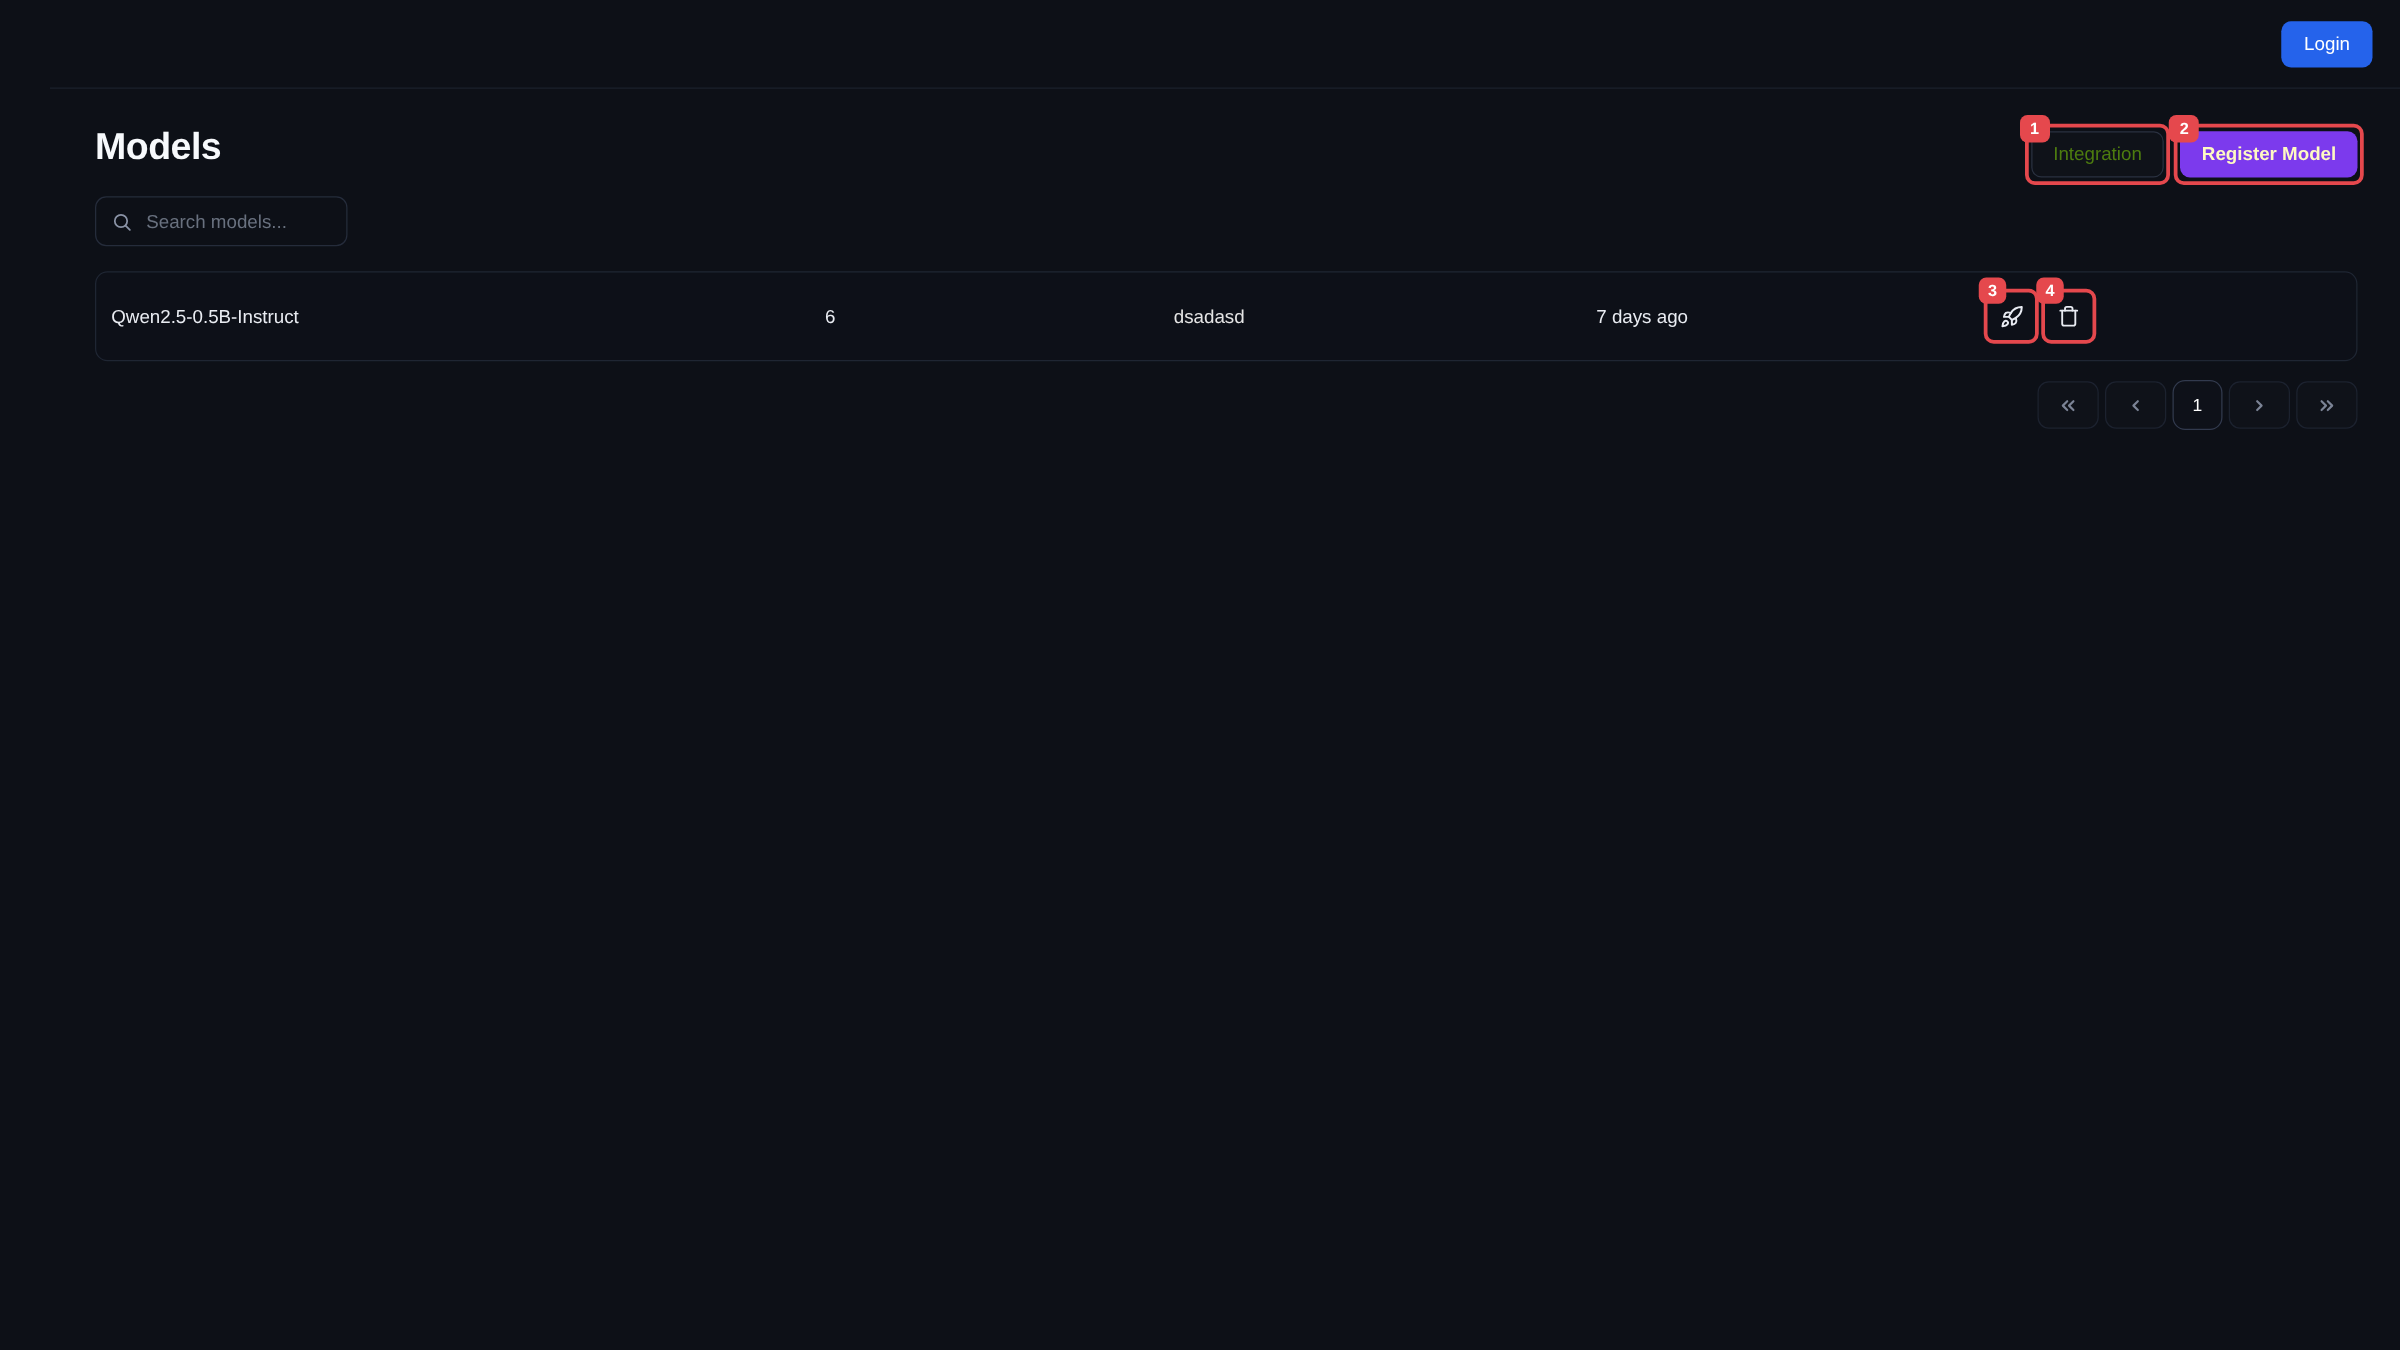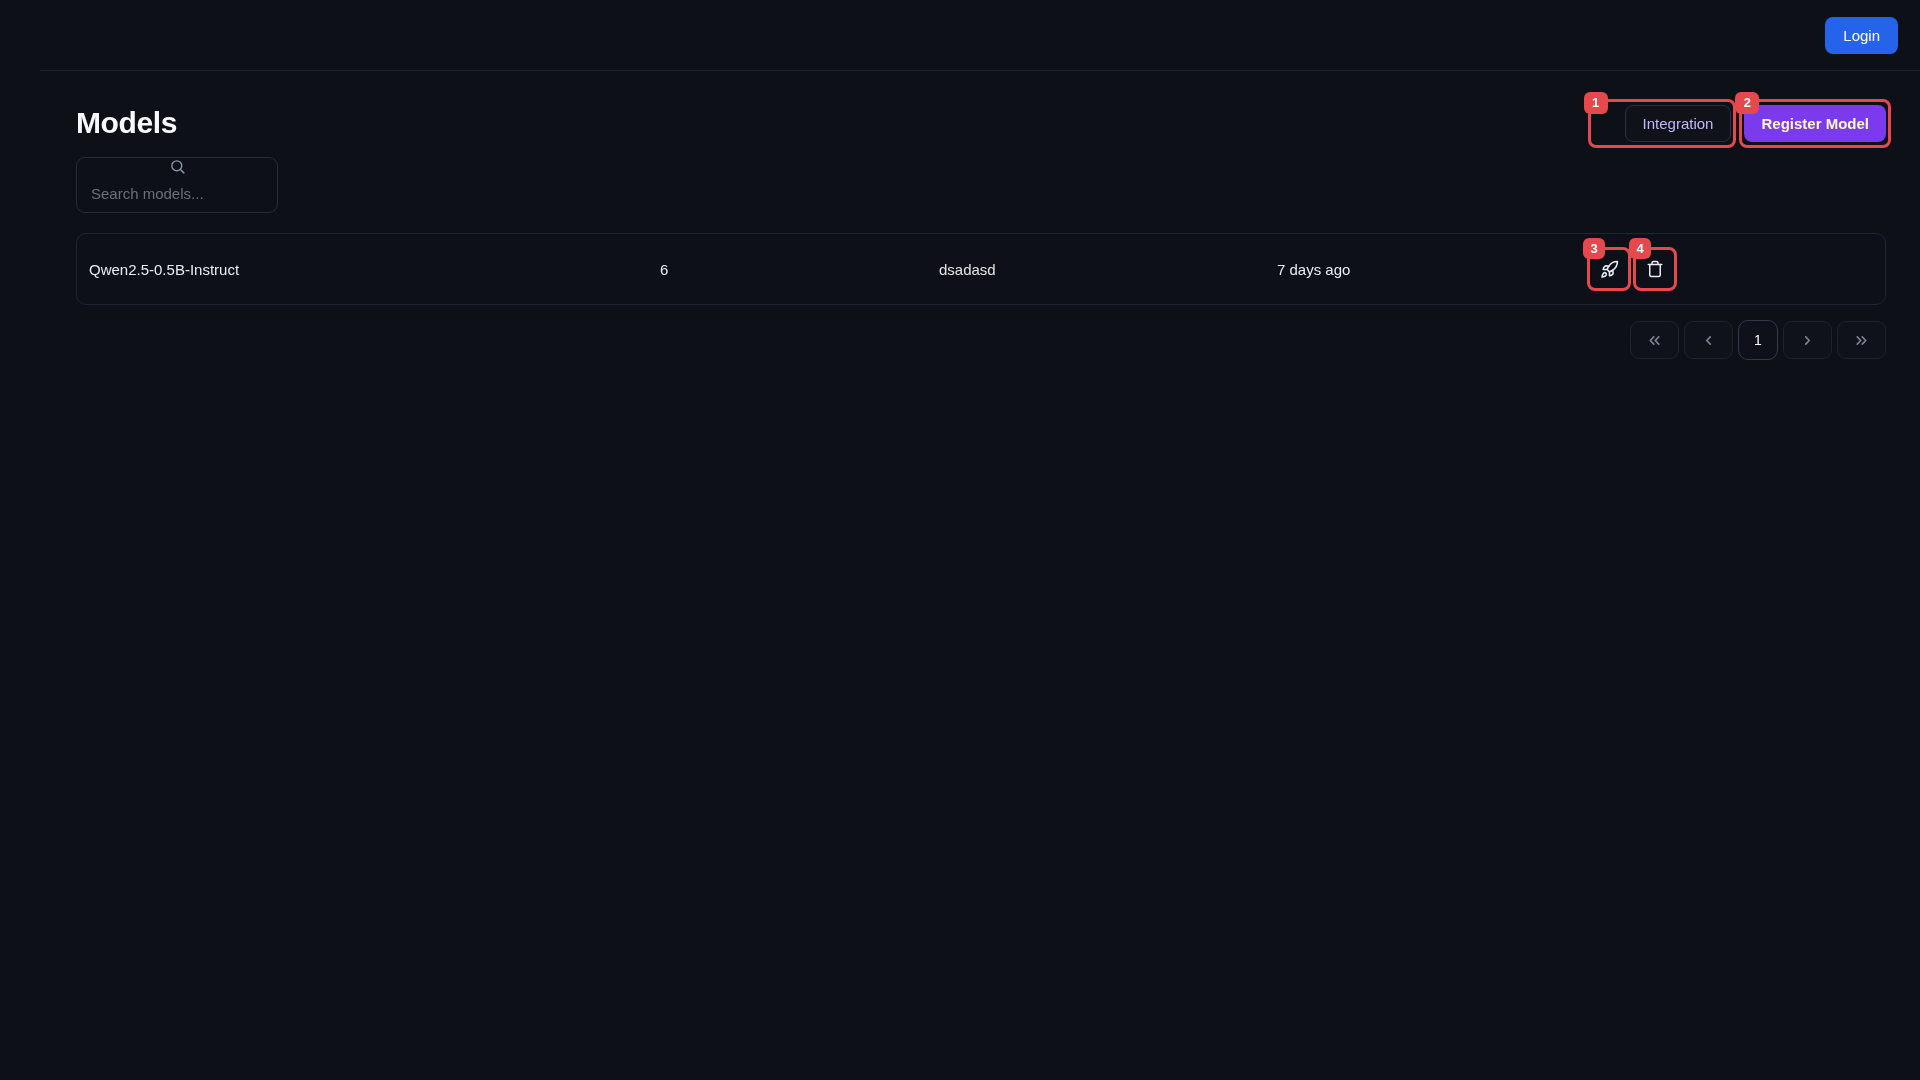--- a/index.html
+++ b/index.html
@@ -21,27 +21,27 @@
     padding: 0 22px;
   }
   .btn {
     font-family: "Liberation Sans", sans-serif;
     font-size: 15px; line-height: 1;
     border: none; cursor: pointer;
   }
   .btn-blue { background: #2563eb; color: #fff; padding: 11px 18px; border-radius: 8px; }
   
   .content { padding: 30px 34px 0 36px; }
-  .page-header { display: flex; align-items: center; justify-content: space-between; height: 44px; }
+  .page-header { display: flex; justify-content: space-between; height: 44px; }
   h1 { margin: 0; font-size: 30px; font-weight: 700; letter-spacing: -0.4px; color: #f7f9fc; }
   .header-actions { display: flex; align-items: center; gap: 13px; }
   .btn-ghost {
-    background: #0f1219; color: #c4b5fd;
+    background: #0f1219; color: #4d7c0f;
     border: 1px solid #2a3140;
-    padding: 10px 17px; border-radius: 8px; margin-left: 32px;
+    padding: 10px 17px; border-radius: 8px;
   }
   .btn-purple { background: #7c3aed; color: #fef9c3; padding: 11px 17px; border-radius: 8px; font-weight: bold; }
   
   .ann { position: relative; display: inline-flex; }
   .ann-box {
     position: absolute; inset: -6px -5px;
     border: 3px solid #e5484d; border-radius: 8px;
     pointer-events: none; z-index: 4;
   }
   .ann-badge {
@@ -50,26 +50,25 @@
     background: #e5484d; color: #fff;
     font-size: 13px; font-weight: 700;
     display: flex; align-items: center; justify-content: center;
     border-radius: 6px; z-index: 5;
   }
   .ann-sm .ann-box { inset: -4px; border-radius: 8px; }
   .ann-sm .ann-badge { top: -13px; left: -8px; min-width: 22px; height: 21px; }
   
   .search-wrap {
     margin-top: 12px;
-    width: 202px; height: 56px;
+    width: 202px; height: 40px;
     border: 1px solid #252c3b; border-radius: 9px;
     background: #0d1017;
     display: flex; align-items: center; gap: 9px;
     padding: 0 12px;
-    flex-direction: column;
   }
   .search-wrap svg { flex: 0 0 auto; color: #8a93a6; }
   .search-wrap input {
     background: transparent; border: none; outline: none;
     color: #e6e9f0; font-size: 15px; width: 100%;
     font-family: "Liberation Sans", sans-serif;
   }
   .search-wrap input::placeholder { color: #69717f; }
   
   .table {

